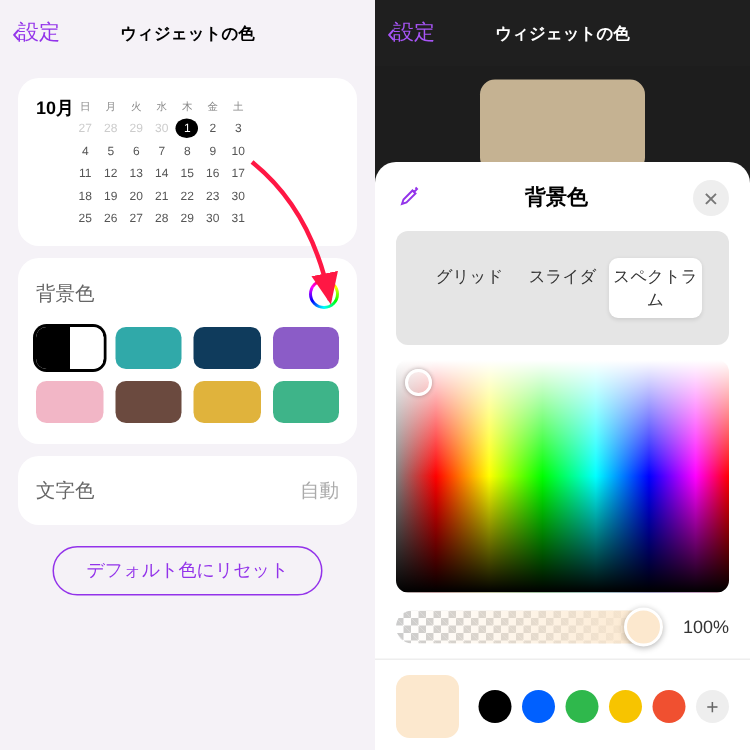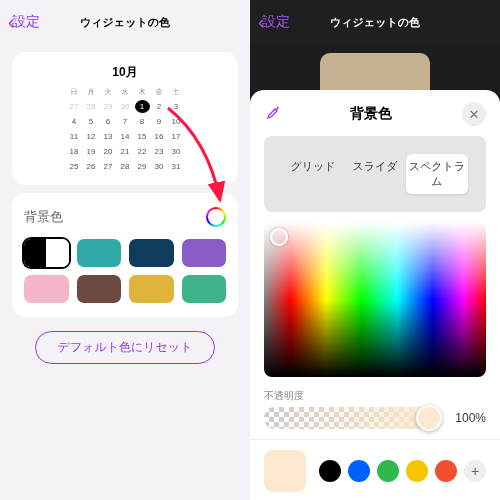--- a/index.html
+++ b/index.html
@@ -8,21 +8,21 @@
 .left{background:#f5f2f7}
 .right{background:#2a2a2a}
 .header{height:44px;display:flex;align-items:center;justify-content:center;position:relative;background:#f5f2f7}
 .right .header{background:rgba(30,30,30,0.9)}
 .back{position:absolute;left:8px;display:flex;align-items:center;color:#9333ea;font-size:14px}
 .right .back{color:#a855f7}
 .chev{font-size:18px;margin-right:-2px}
 .title{font-size:11px;font-weight:700;color:#000}
 .right .title{color:#fff}
 .card{background:#fff;border-radius:14px;margin:8px 12px;padding:12px}
-.cal{display:flex;flex-direction:column;align-items:center}
+.cal{display:flex;flex-direction:row;align-items:flex-start}
 .month{font-size:12px;font-weight:700;margin-bottom:4px}
 .cal-grid{display:grid;grid-template-columns:repeat(7,1fr);gap:2px;font-size:8px}
 .cal-grid span{width:15px;height:13px;display:flex;align-items:center;justify-content:center;color:#555}
 .cal-grid .dow{color:#888;font-size:7px}
 .cal-grid .dim{color:#ccc}
 .cal-grid .today{background:#000;color:#fff;border-radius:50%}
 .sect{margin:8px 12px;background:#fff;border-radius:14px;padding:14px 12px;position:relative}
 .sect-head{display:flex;justify-content:space-between;align-items:center;margin-bottom:12px}
 .sect-title{font-size:13px;color:#666}
 .color-ring{width:20px;height:20px;border-radius:50%;background:conic-gradient(red,yellow,lime,cyan,blue,magenta,red);padding:2px}
@@ -131,20 +131,24 @@
         <div class="sw" style="background: rgb(48, 169, 169);"></div>
         <div class="sw" style="background: rgb(15, 59, 92);"></div>
         <div class="sw" style="background: rgb(139, 92, 199);"></div>
         <div class="sw" style="background: rgb(242, 182, 198);"></div>
         <div class="sw" style="background: rgb(107, 74, 63);"></div>
         <div class="sw" style="background: rgb(224, 179, 60);"></div>
         <div class="sw" style="background: rgb(62, 180, 137);"></div>
       </div>
   </div>
 
+  <div class="sect row">
+    <span class="sect-title">文字色</span>
+    <span class="auto">自動</span>
+  </div>
 
   <button class="reset">デフォルト色にリセット</button>
 
   <div class="arrow">
     <svg viewBox="0 0 80 120">
         <defs>
           <marker id="ah" markerWidth="8" markerHeight="8" refX="6" refY="3" orient="auto">
             <path d="M0,0 L7,3 L0,6 Z" fill="#ff1744"></path>
           </marker>
         </defs>
@@ -176,21 +180,20 @@
       <div class="close">✕</div>
     </div>
     <div class="seg" id="seg">
         <div class="seg-item">グリッド</div>
         <div class="seg-item">スライダ</div>
         <div class="seg-item active">スペクトラム</div>
       </div>
     <div class="spectrum">
       <div class="sp-cursor"></div>
     </div>
-    <div class="op-label">不透明度</div>
     <div class="op-row">
       <div class="op-track">
         <div class="op-thumb"></div>
       </div>
       <div class="op-val">100%</div>
     </div>
     <div class="divider"></div>
     <div class="bottom-row">
       <div class="current"></div>
       <div class="dots" id="presets">

